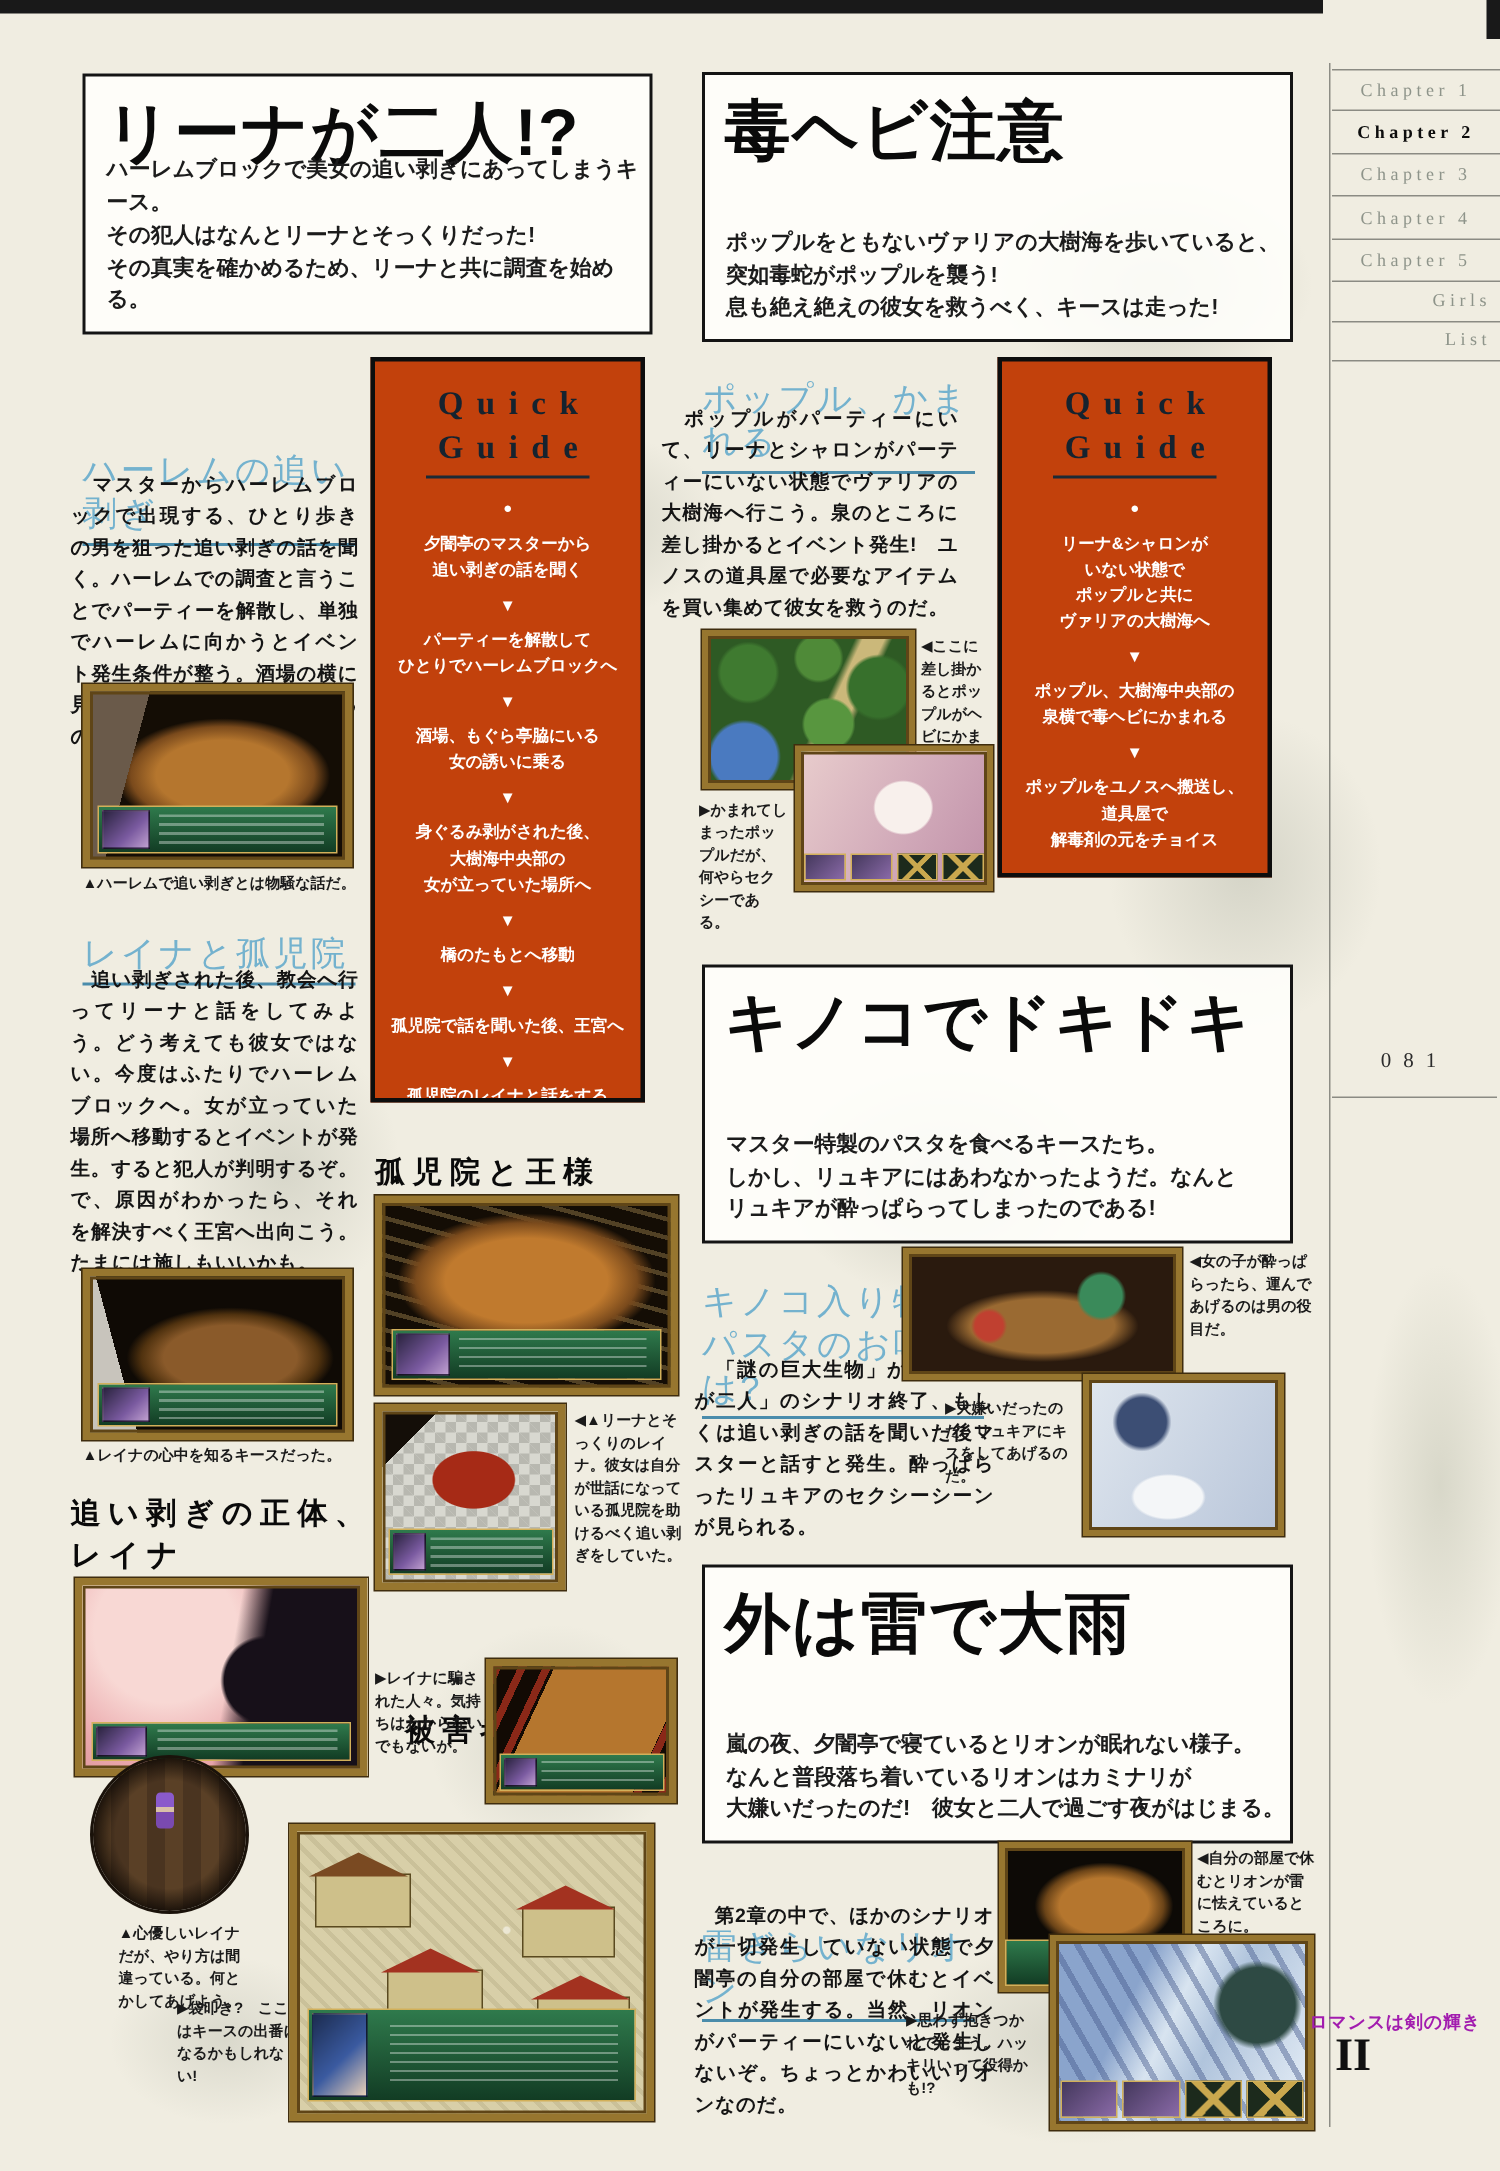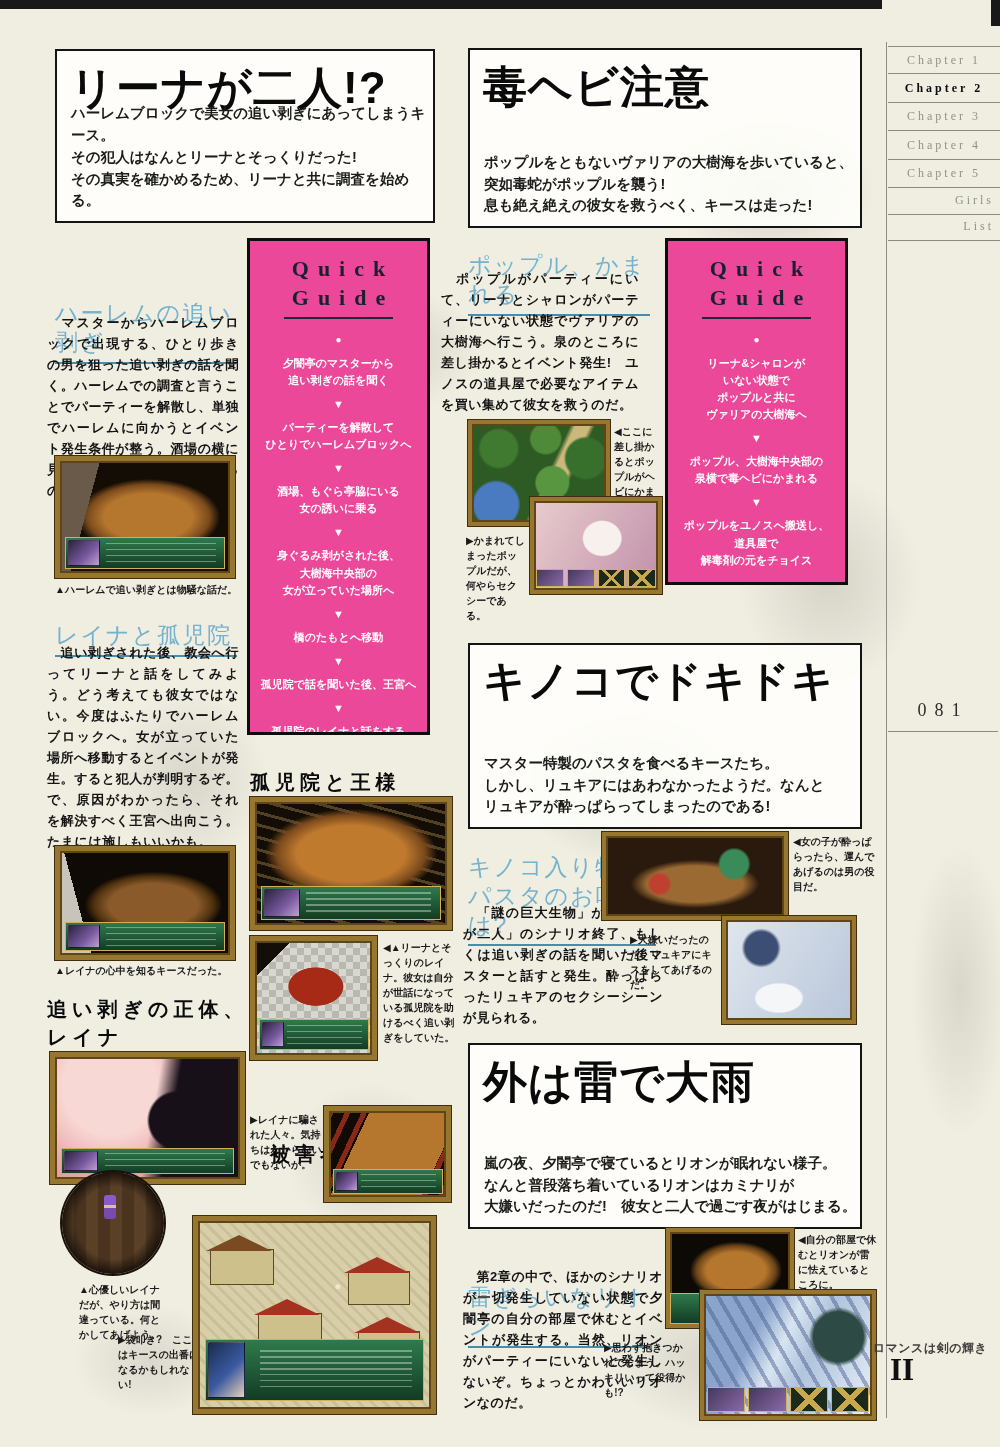--- a/index.html
+++ b/index.html
@@ -21,21 +21,21 @@
          border-bottom:2px solid #4a8cab;padding-bottom:5px;white-space:pre-line;line-height:1.25;}
   
   .bodyp{font-size:13px;font-weight:700;line-height:1.62;color:#141414;text-align:justify;
          letter-spacing:.5px;margin:0;}
   
   .cap{font-size:10px;font-weight:700;line-height:1.5;color:#1a1a1a;margin:0;}
   
   .bheading{font-size:20px;font-weight:900;color:#0a0a0a;letter-spacing:5px;line-height:1.4;
             white-space:pre-line;margin:0;}
   
-  .qg{background:#ec4899;border:3px solid #0d0d0d;display:flex;flex-direction:column;
+  .qg{background:#c2410c;border:3px solid #0d0d0d;display:flex;flex-direction:column;
       align-items:center;padding-top:14px;overflow:hidden;}
   .qg-title{font-family:"Liberation Serif","DejaVu Serif",serif;font-weight:700;font-size:22px;
       letter-spacing:9px;color:#15232f;line-height:1.3;text-align:center;padding-left:9px;}
   .qg-rule{width:62%;border-top:2px solid #1b2a36;margin:5px 0 10px 0;}
   .qg-bullet{color:#fff;font-size:10px;margin:5px 0;}
   .qg-step{color:#fff;font-size:11px;font-weight:600;line-height:1.55;text-align:center;
       white-space:pre-line;margin:5px 0;}
   .qg-sep{color:#fff;font-size:11px;margin:4px 0;}
   
   .shot{background:#0e0903;border:5px solid #97762f;box-shadow:inset 0 0 0 2px #5f4517,0 0 0 1px #3f2d0e;}
@@ -58,23 +58,23 @@
   .greenpanel{position:absolute;left:0;bottom:0;width:34%;height:32%;
       background:linear-gradient(180deg,#2f7a4c,#123c24);border:1px solid #d2b05a;}
   
   #vrule{left:886px;top:42px;width:1px;height:1376px;background:#8d8d85;}
   .tabrow{left:888px;width:112px;height:28px;border-bottom:1px solid #8b8b83;
       font-family:"Liberation Serif","DejaVu Serif",serif;font-size:12px;letter-spacing:3px;
       color:#8e948a;display:flex;align-items:center;justify-content:center;}
   .tabrow.active{color:#0d0d0d;font-weight:700;}
   .tabrow.right{justify-content:flex-end;padding-right:6px;}
   #pagenum{left:888px;top:700px;width:110px;text-align:center;
-      font-family:"Liberation Serif","DejaVu Serif",serif;font-size:18px;letter-spacing:8px;color:#2c2c2c;}
+      font-family:"Liberation Serif","DejaVu Serif",serif;font-size:14px;letter-spacing:8px;color:#2c2c2c;}
   #pagenum-rule{left:888px;top:731px;width:110px;height:1px;background:#8b8b83;}
-  #footer-title{left:870px;top:1340px;width:120px;font-size:12px;font-weight:800;color:#404040;
+  #footer-title{left:870px;top:1340px;width:120px;font-size:12px;font-weight:800;color:#a21caf;
       text-align:center;letter-spacing:.5px;}
   #footer-vol{left:872px;top:1352px;width:60px;text-align:center;
       font-family:"Liberation Serif","DejaVu Serif",serif;font-size:31px;font-weight:700;color:#101010;}
   
   #box1{left:55px;top:49px;width:380px;height:174px;}
   #t-harem{left:55px;top:280px;width:182px;}
   #b-harem{left:47px;top:312px;width:192px;}
   #s-tavern{left:55px;top:456px;width:180px;height:122px;
       background:linear-gradient(105deg,#6a5a4a 0 20%,transparent 20%),
       radial-gradient(ellipse 62% 50% at 52% 50%,#b5762e 0 42%,#7a4a1c 58%,transparent 68%),#140d05;}

